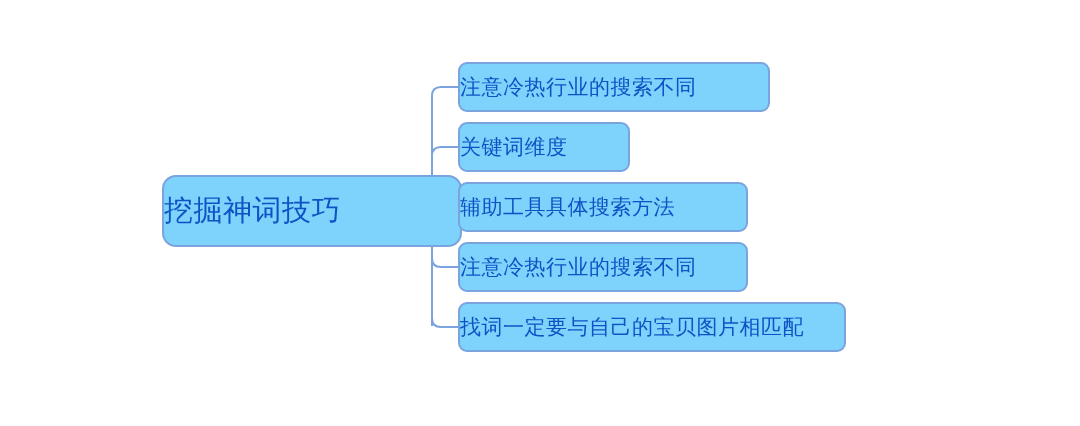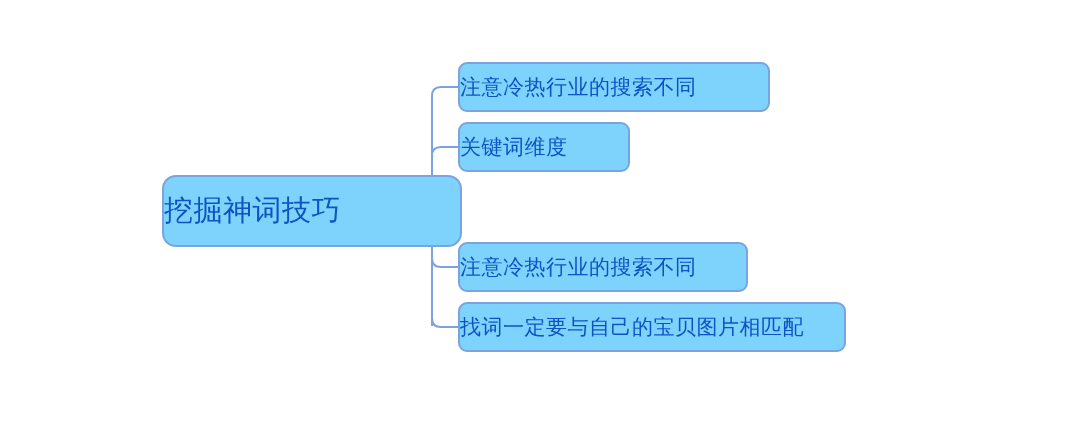--- a/index.html
+++ b/index.html
@@ -86,20 +86,23 @@
   </div>
 
   <div class="node node-child" id="child-0">
     <span>注意冷热行业的搜索不同</span>
   </div>
 
   <div class="node node-child" id="child-1">
     <span>关键词维度</span>
   </div>
 
+  <div class="node node-child" id="child-2">
+    <span>辅助工具具体搜索方法</span>
+  </div>
 
   <div class="node node-child" id="child-3">
     <span>注意冷热行业的搜索不同</span>
   </div>
 
   <div class="node node-child" id="child-4">
     <span>找词一定要与自己的宝贝图片相匹配</span>
   </div>
 
 </div>

